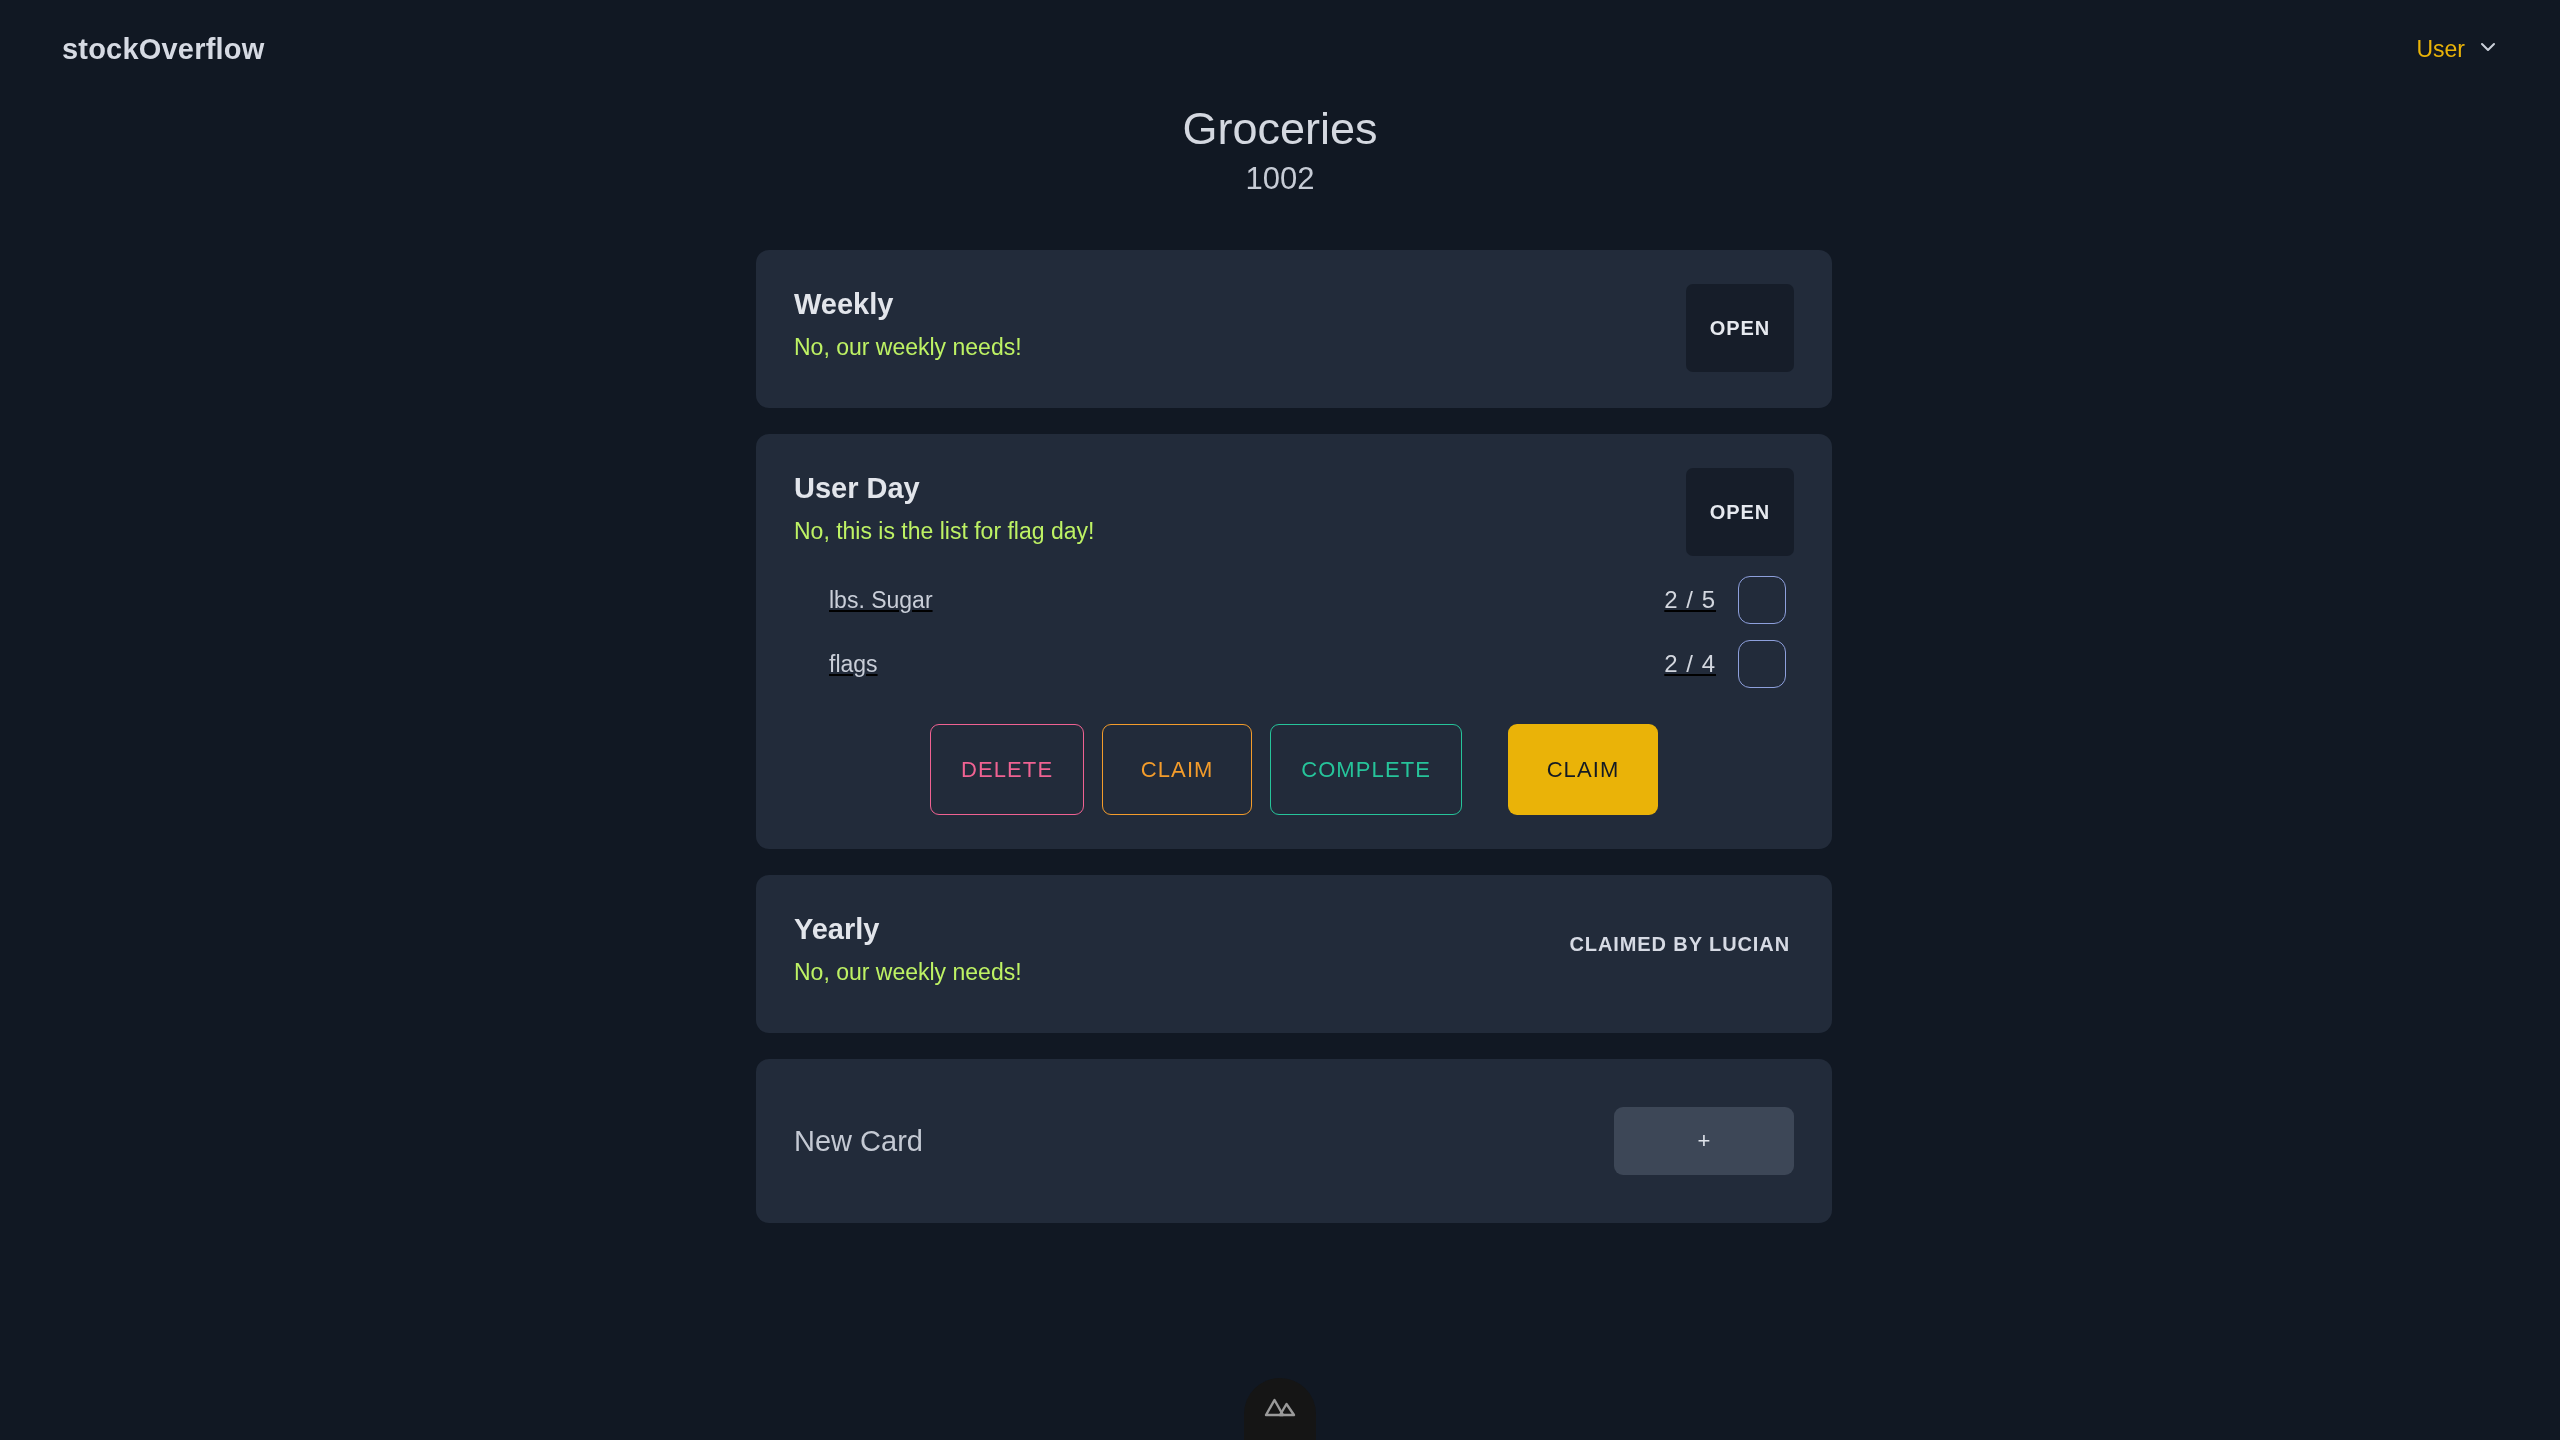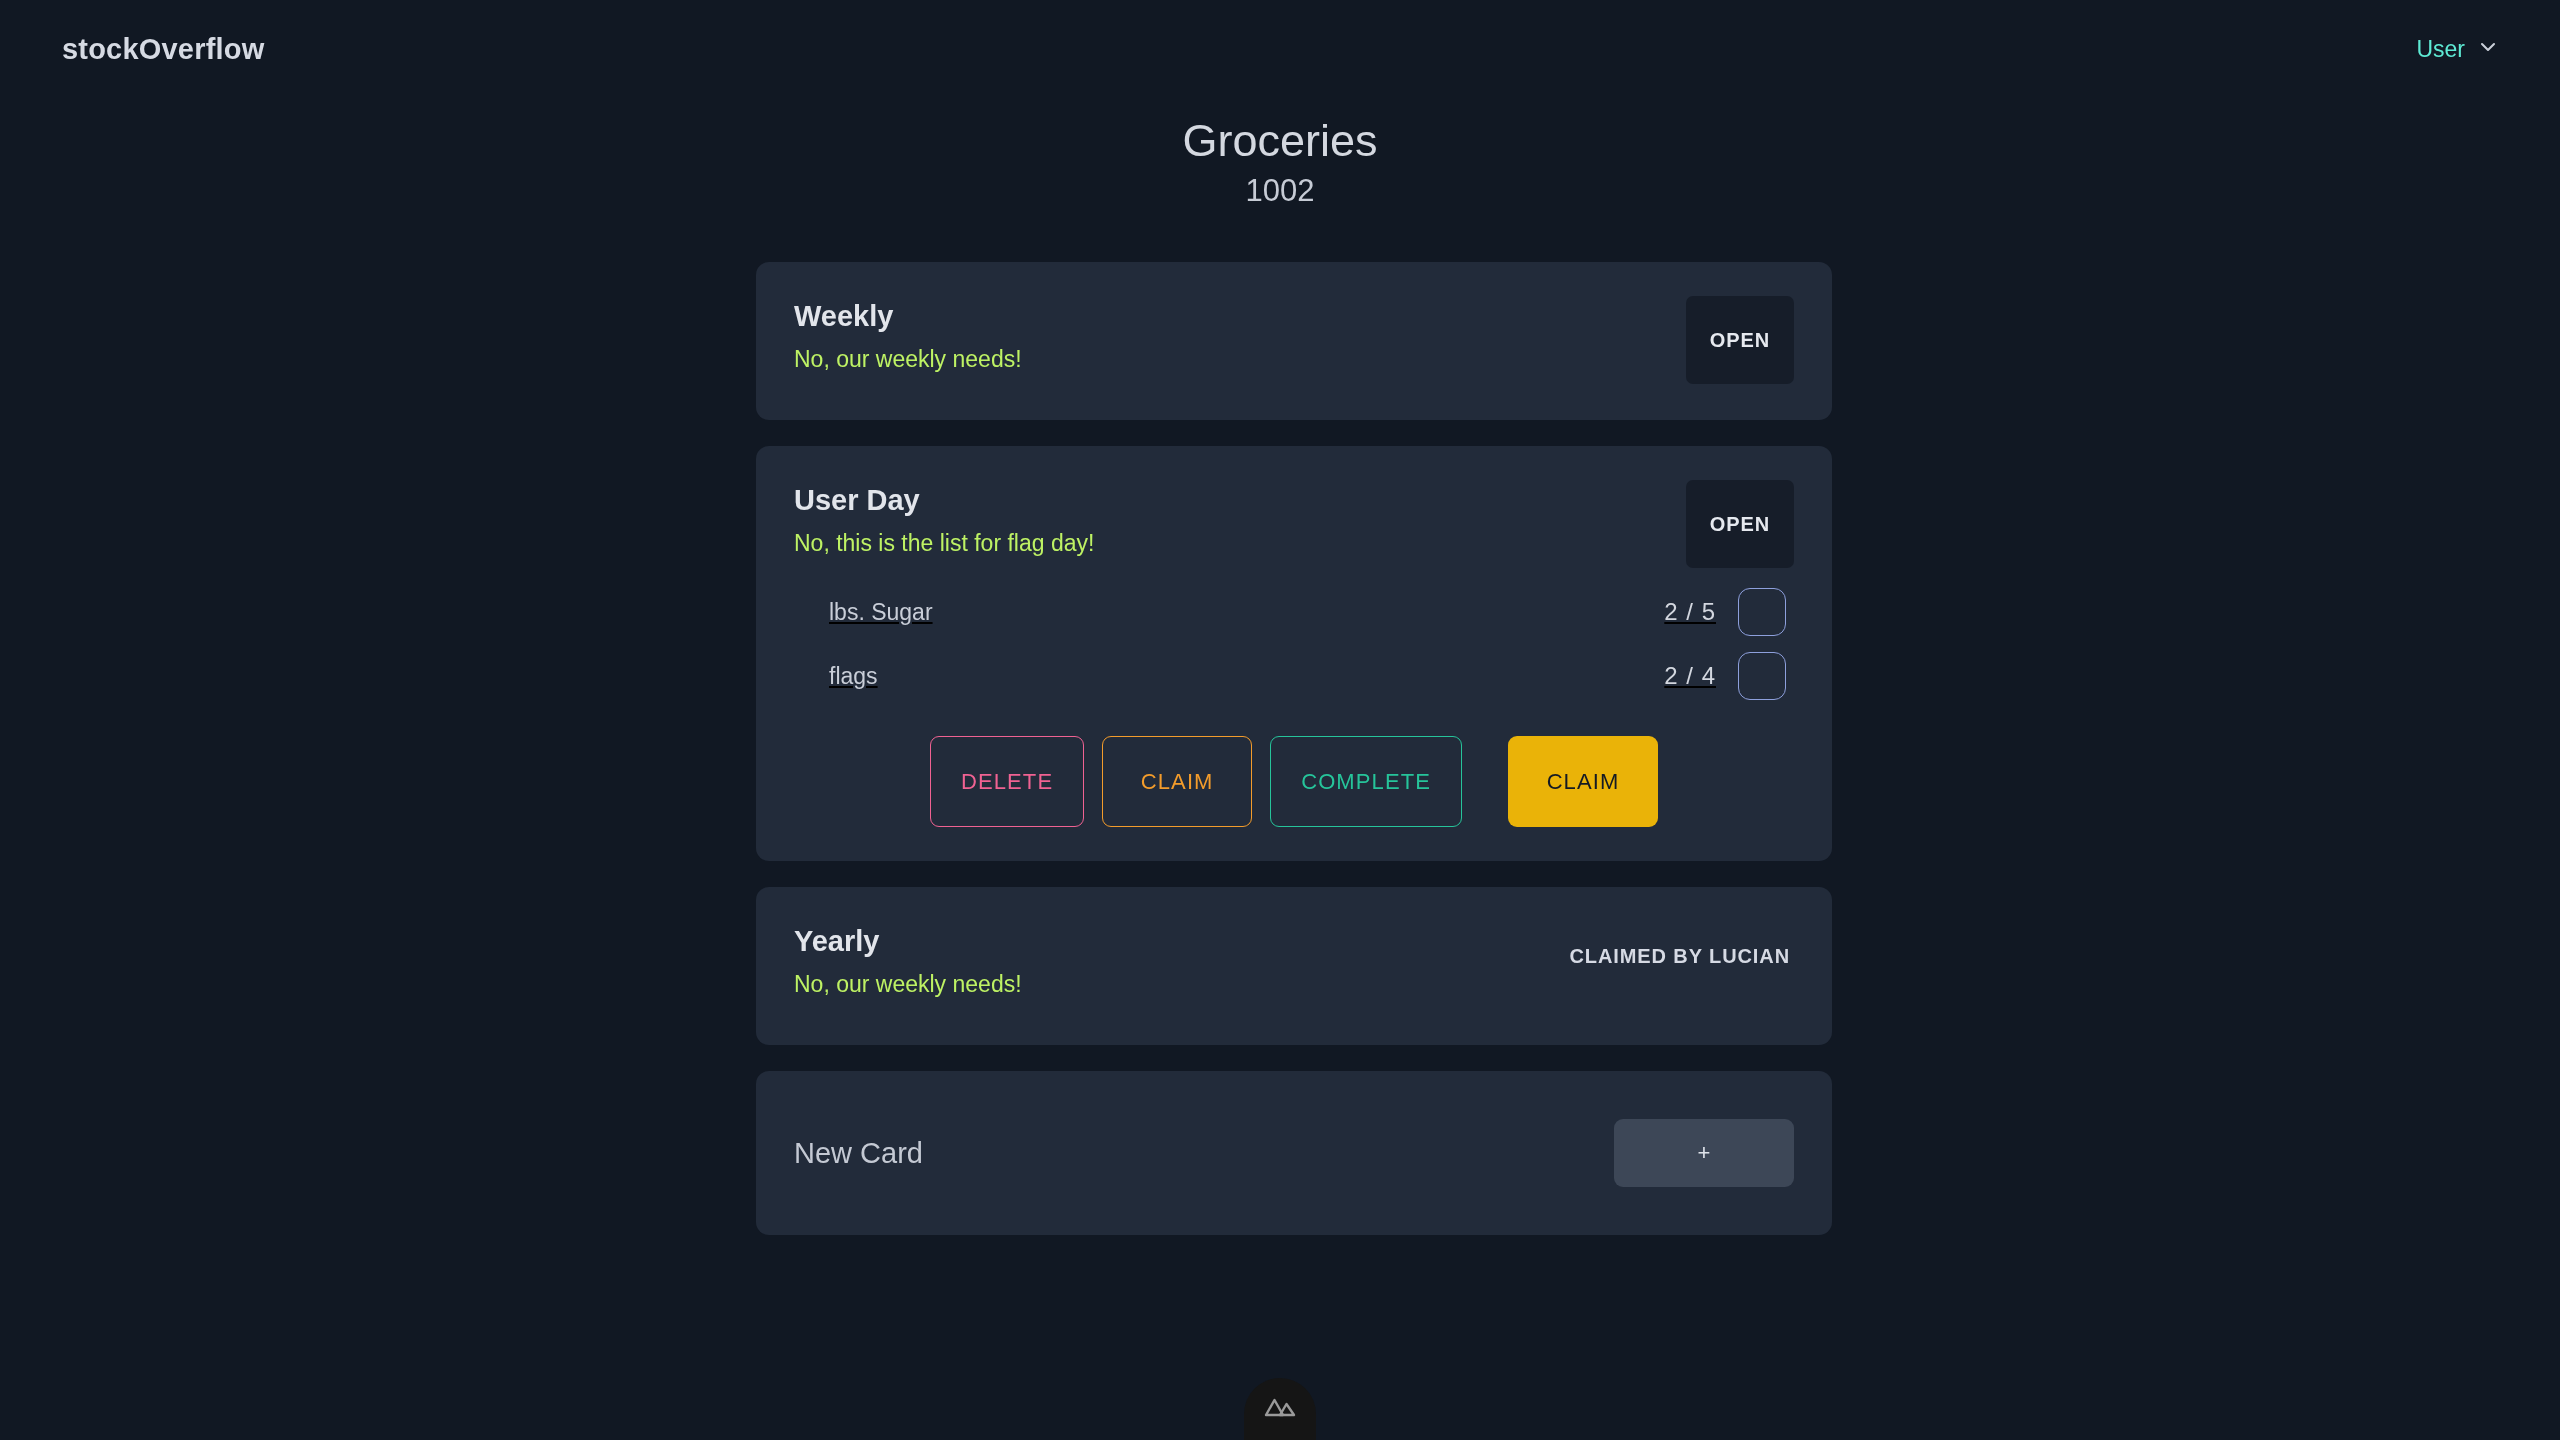--- a/index.html
+++ b/index.html
@@ -23,29 +23,29 @@
   .brand {
     font-size: 29px;
     font-weight: bold;
     color: #d6dae3;
     letter-spacing: 0.2px;
   }
   .usermenu {
     display: flex;
     align-items: center;
     gap: 13px;
-    color: #5eead4;
+    color: #eab308;
     font-size: 23px;
   }
   .chev { display: block; }
 
   
   .page-head {
     text-align: center;
-    margin-top: 16px;
+    margin-top: 4px;
   }
   .page-title {
     font-size: 45px;
     font-weight: 400;
     color: #d4d8e0;
     line-height: 1.18;
   }
   .page-sub {
     font-size: 31px;
     font-weight: 400;

